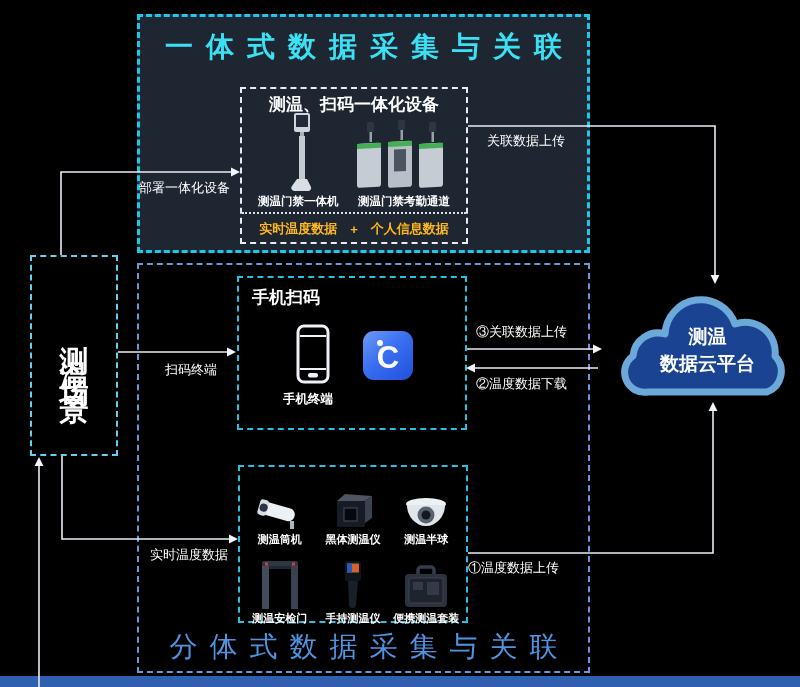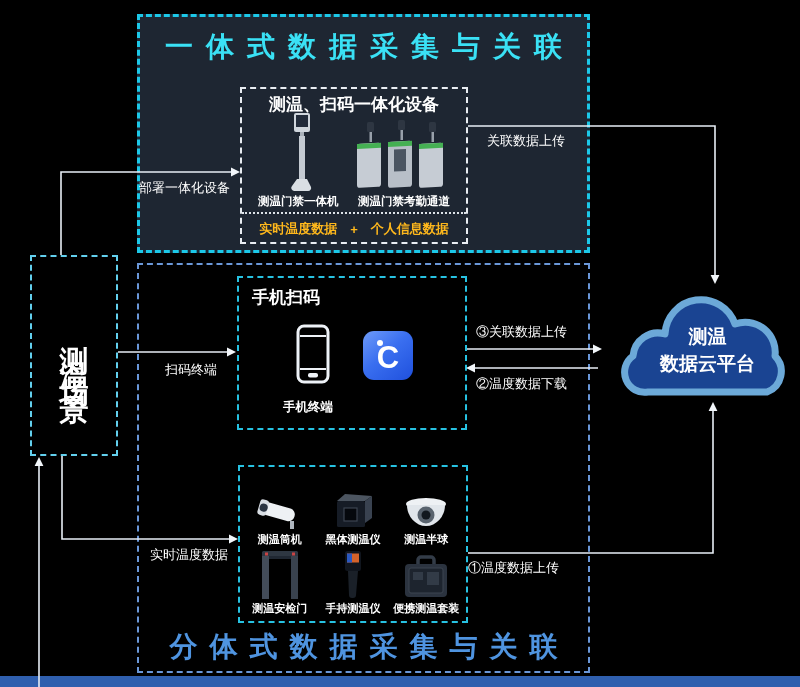--- a/index.html
+++ b/index.html
@@ -49,21 +49,21 @@
     letter-spacing:17px;line-height:1;
   }
 
   
   .bottom-section{
     left:137px;top:263px;width:453px;height:410px;
     border:2px dashed #6a97d8;box-sizing:border-box;
   }
   .bottom-title{
     left:137px;top:628px;width:453px;text-align:center;
-    color:#4f94e0;font-size:28px;font-weight:bold;letter-spacing:12px;
+    color:#4f94e0;font-size:28px;font-weight:normal;letter-spacing:12px;
     text-indent:12px;white-space:nowrap;
   }
 
   
   .phone-box{
     left:237px;top:276px;width:230px;height:154px;
     border:2px dashed #27c2e2;box-sizing:border-box;
   }
   .phone-box-title{
     left:252px;top:286px;color:#ffffff;font-size:17px;font-weight:bold;white-space:nowrap;
@@ -81,21 +81,21 @@
     left:238px;top:465px;width:230px;height:158px;
     border:2px dashed #27c2e2;box-sizing:border-box;
   }
   .sensor-box-title{
     left:252px;top:473px;color:#ffffff;font-size:16px;font-weight:bold;white-space:nowrap;
   }
   .sensor-grid{
     left:243px;top:492px;width:220px;height:126px;
     display:grid;grid-template-columns:1fr 1fr 1fr;grid-template-rows:1fr 1fr;
   }
-  .cell{display:flex;flex-direction:column;align-items:center;justify-content:flex-end;padding-bottom:4px;}
+  .cell{display:flex;flex-direction:column;align-items:center;justify-content:flex-end;padding-bottom:14px;}
   .cell .dev-label{font-size:11px;margin-top:2px;}
 
   
   .cloud-text{
     left:615px;top:323px;width:185px;text-align:center;
     color:#ffffff;font-size:19px;font-weight:bold;line-height:27px;white-space:nowrap;
   }
 
   
   .conn-label{color:#ffffff;font-size:13px;font-weight:normal;white-space:nowrap;}
@@ -171,21 +171,21 @@
       <rect x="2" y="2" width="30" height="56" rx="6" fill="none" stroke="#eef2f7" stroke-width="3"></rect>
       <line x1="4" y1="12" x2="30" y2="12" stroke="#eef2f7" stroke-width="2"></line>
       <line x1="4" y1="45" x2="30" y2="45" stroke="#eef2f7" stroke-width="2"></line>
       <rect x="12" y="49" width="10" height="4.5" rx="2" fill="#eef2f7"></rect>
     </svg>
   </div>
   <div class="abs app-icon">
     <span class="c">C</span>
     <span class="dot"></span>
   </div>
-  <div class="abs dev-label" style="left:283px;top:391px;width:62px;font-size:12.5px;margin-top:8px;">手机终端</div>
+  <div class="abs dev-label" style="left:283px;top:391px;width:62px;font-size:12.5px;">手机终端</div>
 
   <div class="abs sensor-box"></div>
 
   <div class="abs sensor-grid">
     <div class="cell">
       <svg width="46" height="34" viewBox="0 0 46 34">
         <g transform="rotate(16 20 16)">
           <rect x="4" y="9" width="34" height="13" rx="6" fill="#eef1f4"></rect>
           <rect x="1" y="7.5" width="9" height="16" rx="3" fill="#d8dde3"></rect>
           <circle cx="6" cy="15.5" r="4" fill="#2a3442"></circle>

